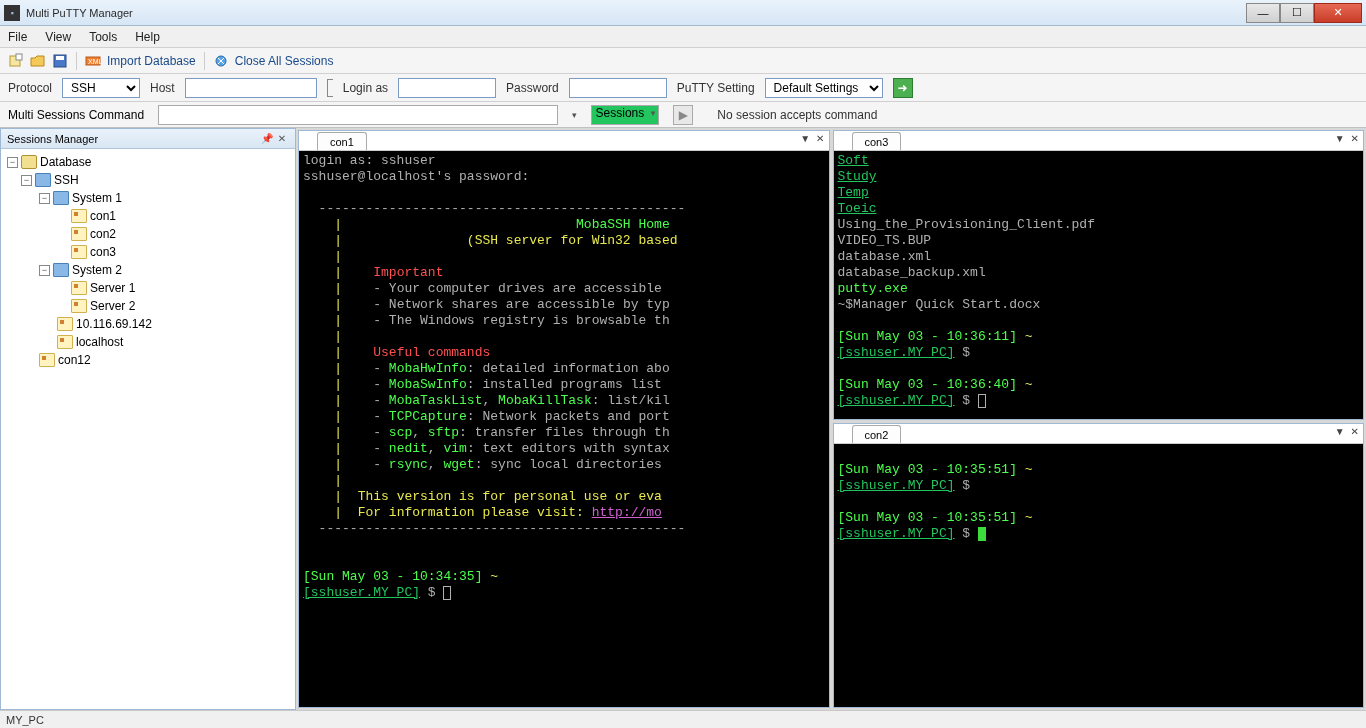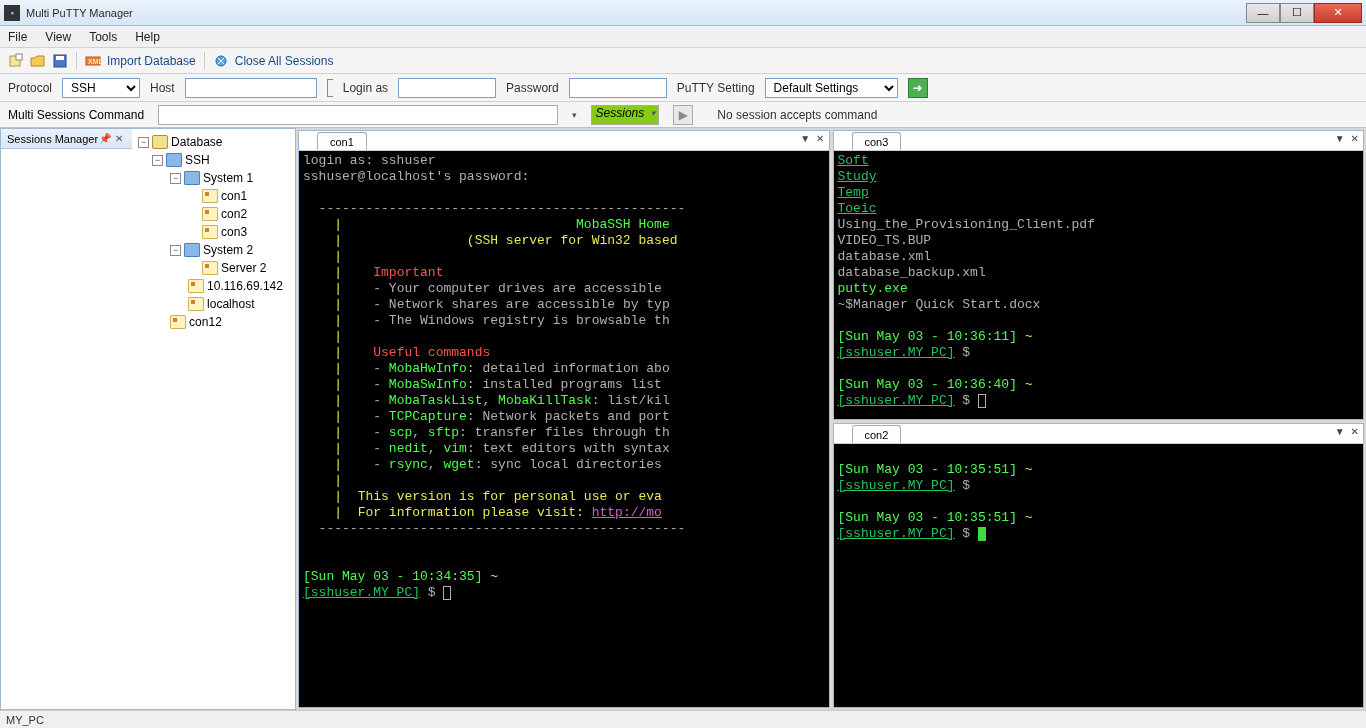--- a/index.html
+++ b/index.html
@@ -25,30 +25,30 @@
 
 
 .toolbar2 { height: 28px; background: #f5f5f5; display: flex; align-items: center; padding: 0 8px; gap: 10px; border-bottom: 1px solid #d0d0d0; font-size: 12px; }
 .toolbar2 label { color: #333; }
 .toolbar2 select, .toolbar2 input { border: 1px solid #7a9cc6; background: #fff; height: 20px; padding: 0 4px; font-size: 12px; }
 .go-btn { width: 20px; height: 20px; background: #4caf50; color: #fff; display: flex; align-items: center; justify-content: center; border: 1px solid #2e7d32; cursor: pointer; }
 
 
 .toolbar3 { height: 26px; background: #f5f5f5; display: flex; align-items: center; padding: 0 8px; gap: 14px; border-bottom: 1px solid #c0c0c0; font-size: 12px; }
 .toolbar3 input { border: 1px solid #aaa; background: #fff; height: 20px; padding: 0 4px; flex: 0 0 400px; }
-.toolbar3 .dd { border: 1px solid #aaa; background: #84cc16; height: 20px; padding: 0 14px 0 4px; position: relative; cursor: pointer; font-style: italic; }
+.toolbar3 .dd { border: 1px solid #aaa; background: #22c55e; height: 20px; padding: 0 14px 0 4px; position: relative; cursor: pointer; }
 .toolbar3 .dd::after { content: "▾"; position: absolute; right: 3px; top: 2px; font-size: 9px; color: #555; }
 .play-btn { width: 20px; height: 20px; background: #e8e8e8; border: 1px solid #aaa; display: flex; align-items: center; justify-content: center; color: #888; }
 
 
 .main { display: flex; height: calc(728px - 26px - 22px - 26px - 28px - 26px - 18px); }
 .statusbar { height: 18px; background: #f0f0f0; border-top: 1px solid #c8c8c8; display: flex; align-items: center; padding: 0 6px; font-size: 11px; color: #333; }
 
 
-.sessions-panel { width: 296px; background: #fff; border: 1px solid #9fb8d4; display: flex; flex-direction: row; }
+.sessions-panel { width: 296px; background: #fff; border: 1px solid #9fb8d4; display: flex; flex-direction: column; }
 .panel-header { height: 20px; background: linear-gradient(#eaf2fb,#d8e6f3); border-bottom: 1px solid #b0c4de; display: flex; align-items: center; padding: 0 6px; font-size: 11px; }
 .panel-header-text { flex: 1; }
 .panel-header .pin, .panel-header .x { width: 14px; text-align: center; cursor: pointer; color: #555; font-size: 10px; }
 .tree { flex: 1; overflow: auto; padding: 4px 2px; font-size: 12px; }
 .tree-node { display: flex; align-items: center; height: 18px; padding-left: 4px; cursor: pointer; white-space: nowrap; }
 .tree-toggle { width: 11px; height: 11px; border: 1px solid #888; display: inline-flex; align-items: center; justify-content: center; font-size: 9px; line-height: 1; margin-right: 3px; color: #555; }
 .tree-icon { width: 16px; height: 14px; margin-right: 3px; display: inline-block; }
 .icon-db { background: #f0e090; border: 1px solid #b09030; border-radius: 2px; }
 .icon-folder { background: #8ab8e6; border: 1px solid #4a80b8; border-radius: 1px; }
 .icon-session { background: #fff3c0; border: 1px solid #d0b050; border-radius: 1px; position: relative; }
@@ -137,21 +137,21 @@
   <label>Protocol</label>
   <select style="width:78px"><option>SSH</option></select>
   <label>Host</label>
   <input style="width: 132px;" value="">
   <span style="width:6px;display:inline-block;border-left:1px solid #888;border-top:1px solid #888;border-bottom:1px solid #888;height:18px"></span>
   <label>Login as</label>
   <input style="width: 98px;" value="">
   <label>Password</label>
   <input type="password" style="width: 98px;" value="">
   <label>PuTTY Setting</label>
-  <select style="width:133px"><option>Default Settings</option></select>
+  <select style="width:118px"><option>Default Settings</option></select>
   <div class="go-btn">➜</div>
 </div>
 
 <div class="toolbar3">
   <label>Multi Sessions Command</label>
   <input value="" style="">
   <span style="font-size:9px;color:#555">▾</span>
   <span class="dd">Sessions</span>
   <div class="play-btn">▶</div>
   <span style="margin-left:10px;color:#333">No session accepts command</span>
@@ -190,20 +190,24 @@
           <span>con2</span>
         </div>
       <div class="tree-node" style="padding-left:68px">
           <span class="tree-icon icon-session"></span>
           <span>con3</span>
         </div>
       <div class="tree-node" style="padding-left:36px">
           <span class="tree-toggle">−</span>
           <span class="tree-icon icon-folder"></span>
           <span>System 2</span>
+        </div>
+      <div class="tree-node" style="padding-left:68px">
+          <span class="tree-icon icon-session"></span>
+          <span>Server 1</span>
         </div>
       <div class="tree-node" style="padding-left:68px">
           <span class="tree-icon icon-session"></span>
           <span>Server 2</span>
         </div>
       <div class="tree-node" style="padding-left:54px">
           <span class="tree-icon icon-session"></span>
           <span>10.116.69.142</span>
         </div>
       <div class="tree-node" style="padding-left:54px">

